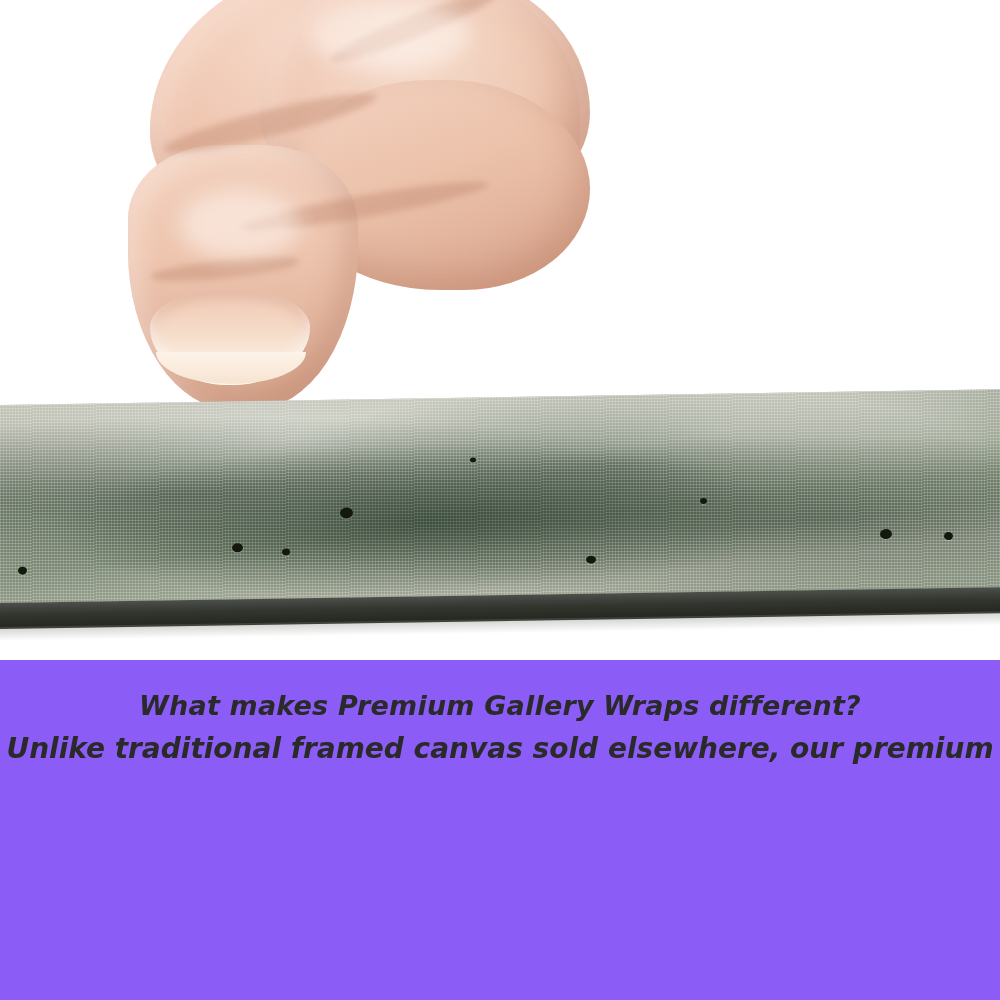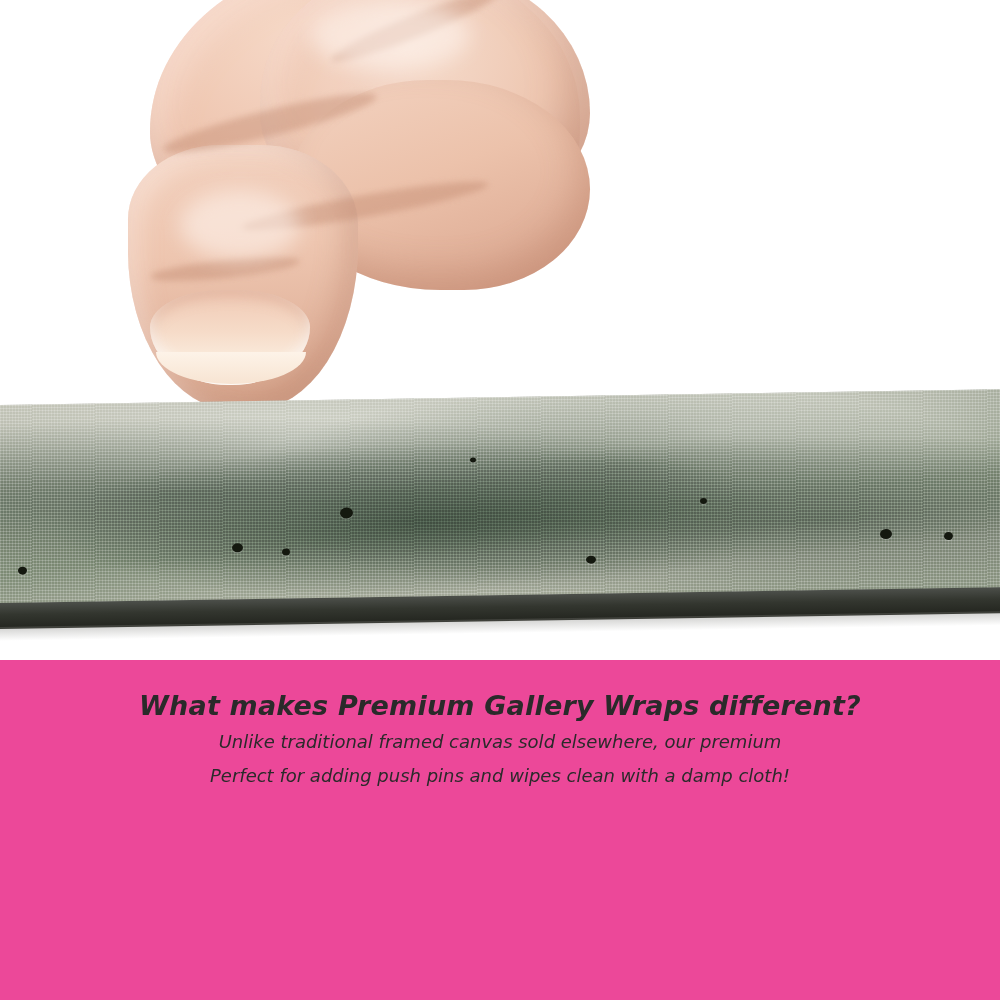--- a/index.html
+++ b/index.html
@@ -10,21 +10,21 @@
   body {
     width: 1000px;
     height: 1000px;
     overflow: hidden;
     font-family: "DejaVu Sans", sans-serif;
   }
   .page {
     position: relative;
     width: 1000px;
     height: 1000px;
-    background: #ec4899;
+    background: #8b5cf6;
   }
 
   
   .photo {
     position: absolute;
     left: 0;
     top: 0;
     width: 1000px;
     height: 660px;
     overflow: hidden;
@@ -193,23 +193,23 @@
     font-style: italic;
   }
   .caption h2 {
     margin: 0 0 8px 0;
     font-size: 27px;
     font-weight: 600;
     letter-spacing: .2px;
   }
   .caption p {
     margin: 0;
-    font-size: 18px;
+    font-size: 28px;
     line-height: 1.43;
-    font-weight: 400;
+    font-weight: 700;
   }
   .caption .line { display: block; }
   .caption .last { margin-top: 8px; display: block; }
 </style>
 </head>
 <body>
 
 <div class="page">
 
   <div class="photo">
@@ -245,17 +245,16 @@
       <div class="slab-edge"></div>
       <div class="slab-shadow"></div>
     </div>
 
   </div>
 
   <div class="caption">
     <h2>What makes Premium Gallery Wraps different?</h2>
     <p>
       <span class="line">Unlike traditional framed canvas sold elsewhere, our premium</span>
-      <span class="last">Perfect for adding push pins and wipes clean with a damp cloth!</span>
     </p>
   </div>
 
 </div>
 
 </body></html>

